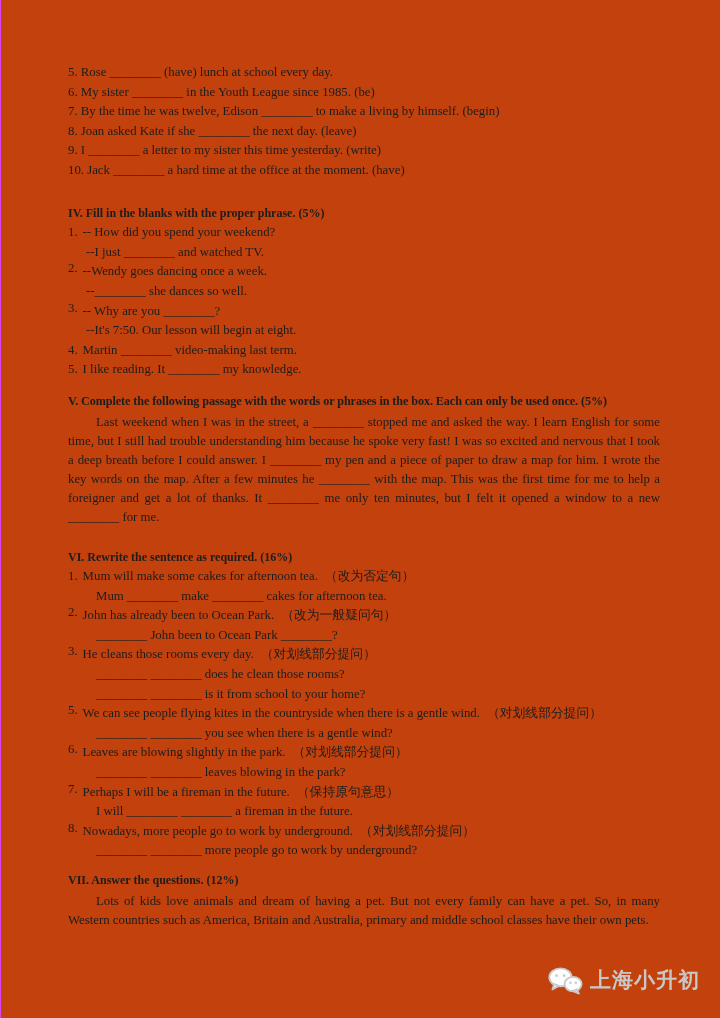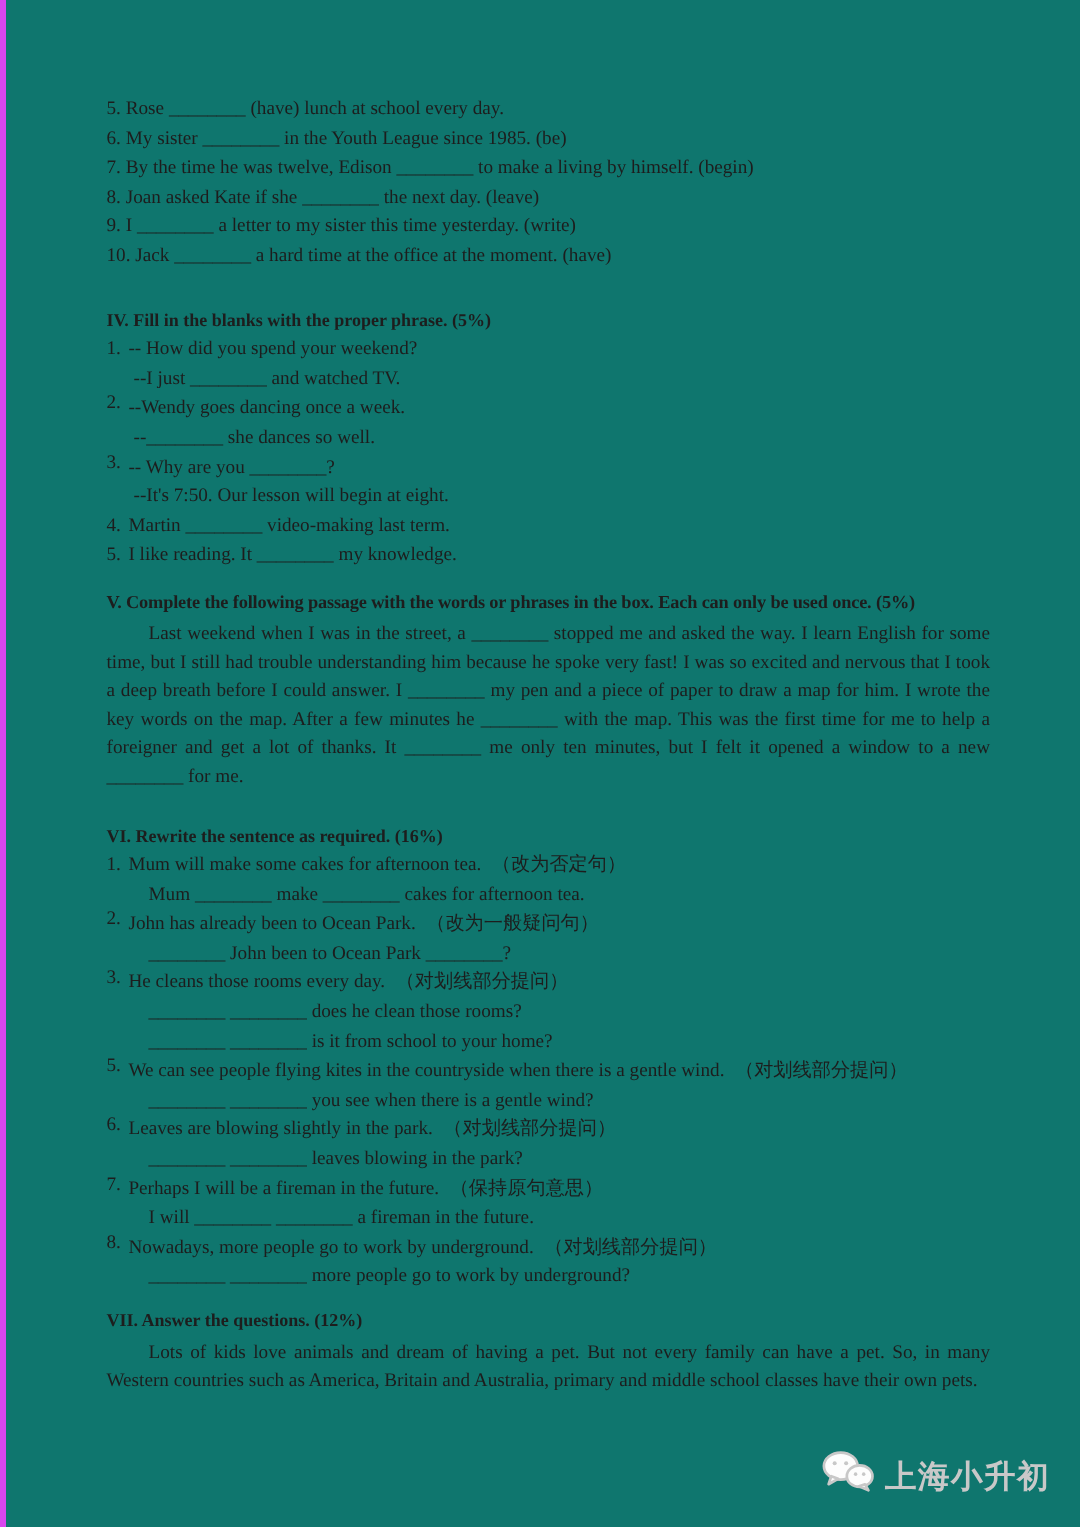--- a/index.html
+++ b/index.html
@@ -4,22 +4,22 @@
 <style>
   html,body{margin:0;padding:0;}
   body{
     width:720px;height:1018px;
     background:#f6f6f6;
     font-family:"Liberation Serif","DejaVu Serif",serif;
   }
   .page{
     position:relative;
     width:720px;height:1018px;
-    background:#0f766e;
-    border-left:4px solid #d946ef;
+    background:#c2410c;
+    border-left:1px solid #d946ef;
     box-sizing:border-box;
     padding:63px 60px 0 67px;
     overflow:hidden;
     color:#1d1d1d;
   }
   .line{
     font-size:12.8px;
     line-height:19.6px;
     white-space:nowrap;
   }
@@ -43,21 +43,21 @@
   }
   .u{text-underline-offset:2.5px;}
   .cn{margin-left:7px;}
   .sec-iv{margin-top:23px;}
   .sec-v{margin-top:12px;}
   .sec-vi{margin-top:21px;}
   .sec-vii{margin-top:10px;}
   .watermark{
     position:absolute;
     top:966px;right:20px;
-    display:flex;align-items:center;gap:7px;
+    display:flex;gap:7px;
     color:#c8c8c8;
     font-family:"Liberation Sans","DejaVu Sans",sans-serif;
     font-size:21px;
     font-weight:bold;
     letter-spacing:1px;
   }
   .wm-icon{display:inline-block;}
 </style>
 </head>
 <body>

